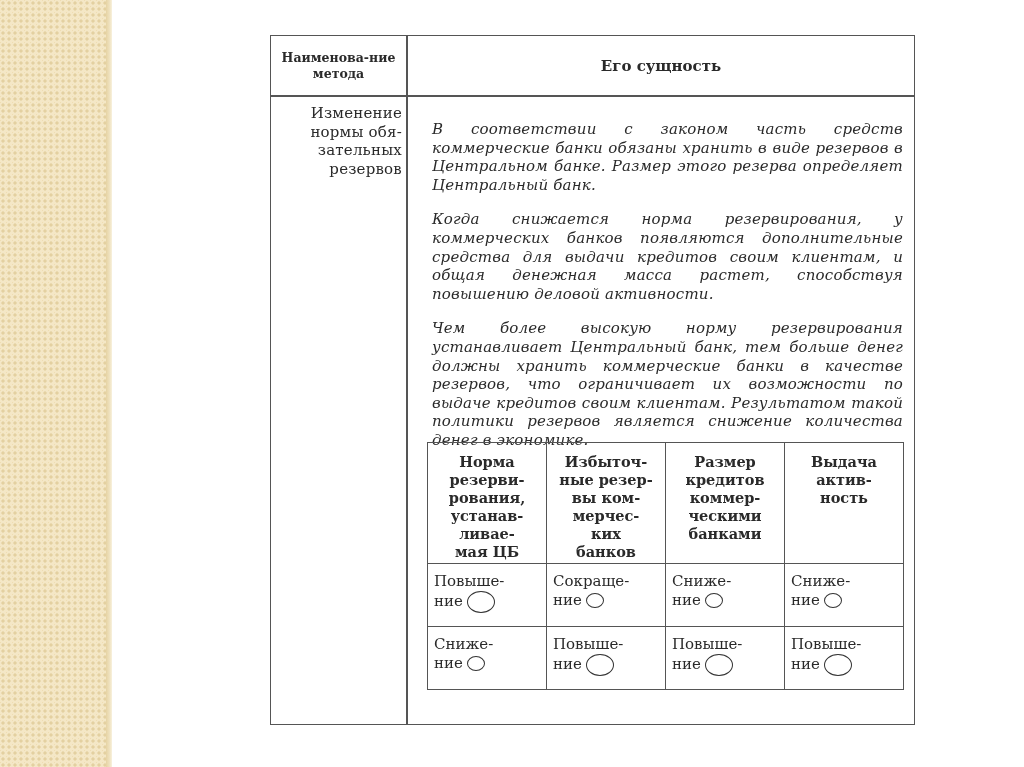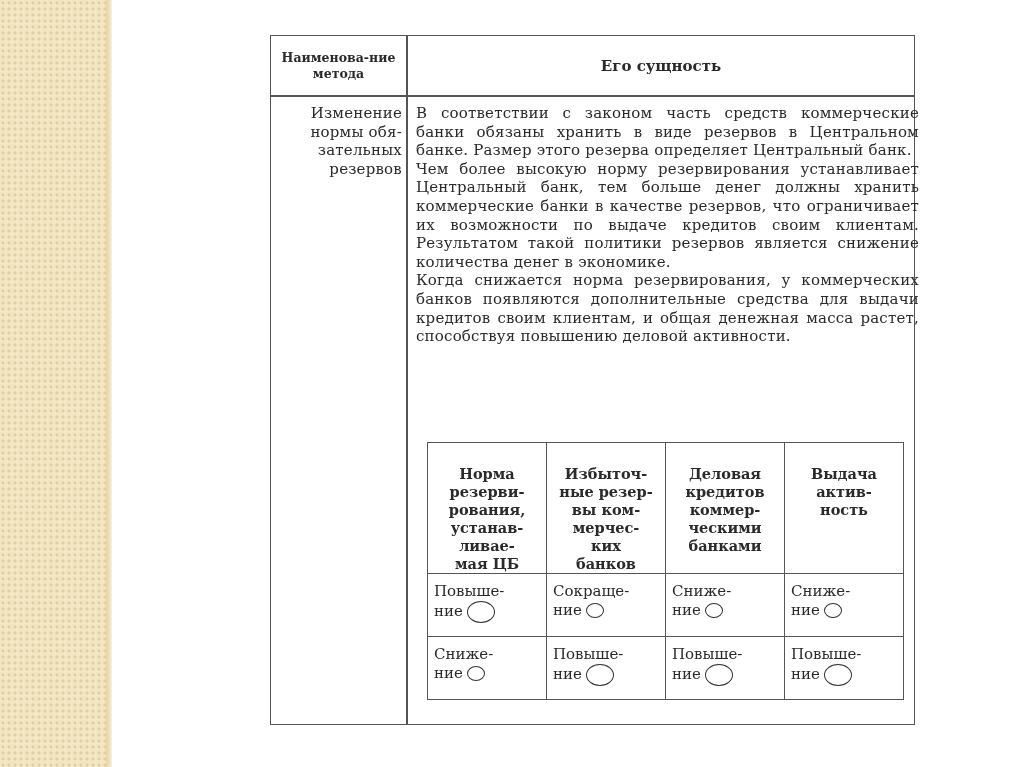--- a/index.html
+++ b/index.html
@@ -38,32 +38,32 @@
     font-weight: bold; font-size: 15px;
   }
   .method-name {
     position: absolute; left: 6px; top: 68px; width: 125px;
     font-size: 15px; line-height: 18.6px; letter-spacing: 0.2px; text-align: right;
   }
   .essence {
     position: absolute; left: 145px; top: 68px; width: 503px;
     font-size: 15px; line-height: 18.6px; text-align: justify; letter-spacing: 0.2px;
   }
-  .essence p { margin: 0; }
+  .essence p { margin: 16px; font-style: italic; }
   .inner {
     position: absolute; left: 427px; top: 442px; width: 477px; height: 248px;
     border-collapse: collapse; table-layout: fixed;
   }
   .inner td {
     border: 1.5px solid #555; vertical-align: top; padding: 0;
     font-size: 15px; line-height: 18.5px;
   }
   .inner .hcell {
     height: 121px; text-align: center; font-weight: bold; font-size: 14.5px; line-height: 18px;
-    padding-top: 22px; box-sizing: border-box;
+    padding-top: 10px; box-sizing: border-box;
   }
   .inner .ccell { height: 63px; padding: 8px 6px 0 6px; box-sizing: border-box; }
   .circle {
     display: inline-block; border: 1.5px solid #333; border-radius: 50%;
     vertical-align: middle; margin-left: 4px; cursor: pointer;
   }
   .circle.big { width: 26px; height: 20px; }
   .circle.small { width: 16px; height: 13px; }
 </style>
 </head>
@@ -80,22 +80,22 @@
 
   <div class="method-name">
     <div>Изменение</div>
     <div>нормы обя-</div>
     <div>зательных</div>
     <div>резервов</div>
   </div>
 
   <div class="essence">
     <p>В соответствии с законом часть средств коммерческие банки обязаны хранить в виде резервов в Центральном банке. Размер этого резерва определяет Центральный банк.</p>
+    <p>Когда снижается норма резервирования, у коммерческих банков появляются дополнительные средства для выдачи кредитов своим клиентам, и общая денежная масса растет, способствуя повышению деловой активности.</p>
     <p>Чем более высокую норму резервирования устанавливает Центральный банк, тем больше денег должны хранить коммерческие банки в качестве резервов, что ограничивает их возможности по выдаче кредитов своим клиентам. Результатом такой политики резервов является снижение количества денег в экономике.</p>
-    <p>Когда снижается норма резервирования, у коммерческих банков появляются дополнительные средства для выдачи кредитов своим клиентам, и общая денежная масса растет, способствуя повышению деловой активности.</p>
   </div>
 </div>
 
 <table class="inner">
   <tbody>
       <tr>
     <td class="hcell">
           <div>Норма</div>
           <div>резерви-</div>
           <div>рования,</div>
@@ -105,21 +105,21 @@
         </td>
     <td class="hcell">
           <div>Избыточ-</div>
           <div>ные резер-</div>
           <div>вы ком-</div>
           <div>мерчес-</div>
           <div>ких</div>
           <div>банков</div>
         </td>
     <td class="hcell">
-          <div>Деловая</div>
+          <div>Размер</div>
           <div>кредитов</div>
           <div>коммер-</div>
           <div>ческими</div>
           <div>банками</div>
         </td>
     <td class="hcell">
           <div>Выдача</div>
           <div>актив-</div>
           <div>ность</div>
         </td>

